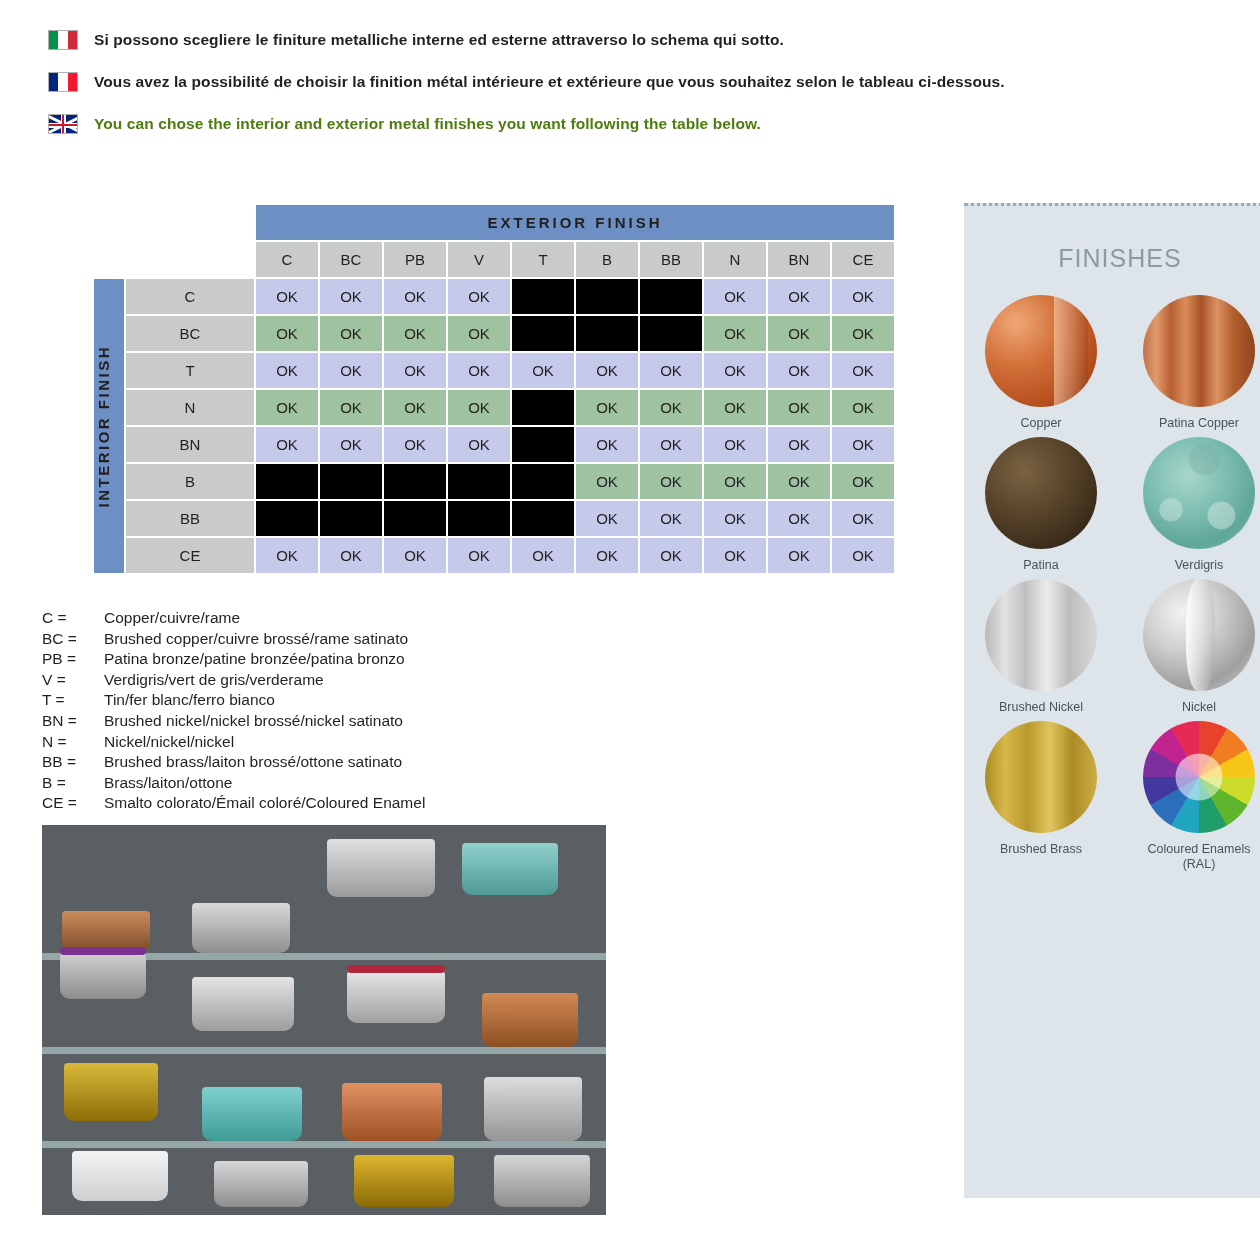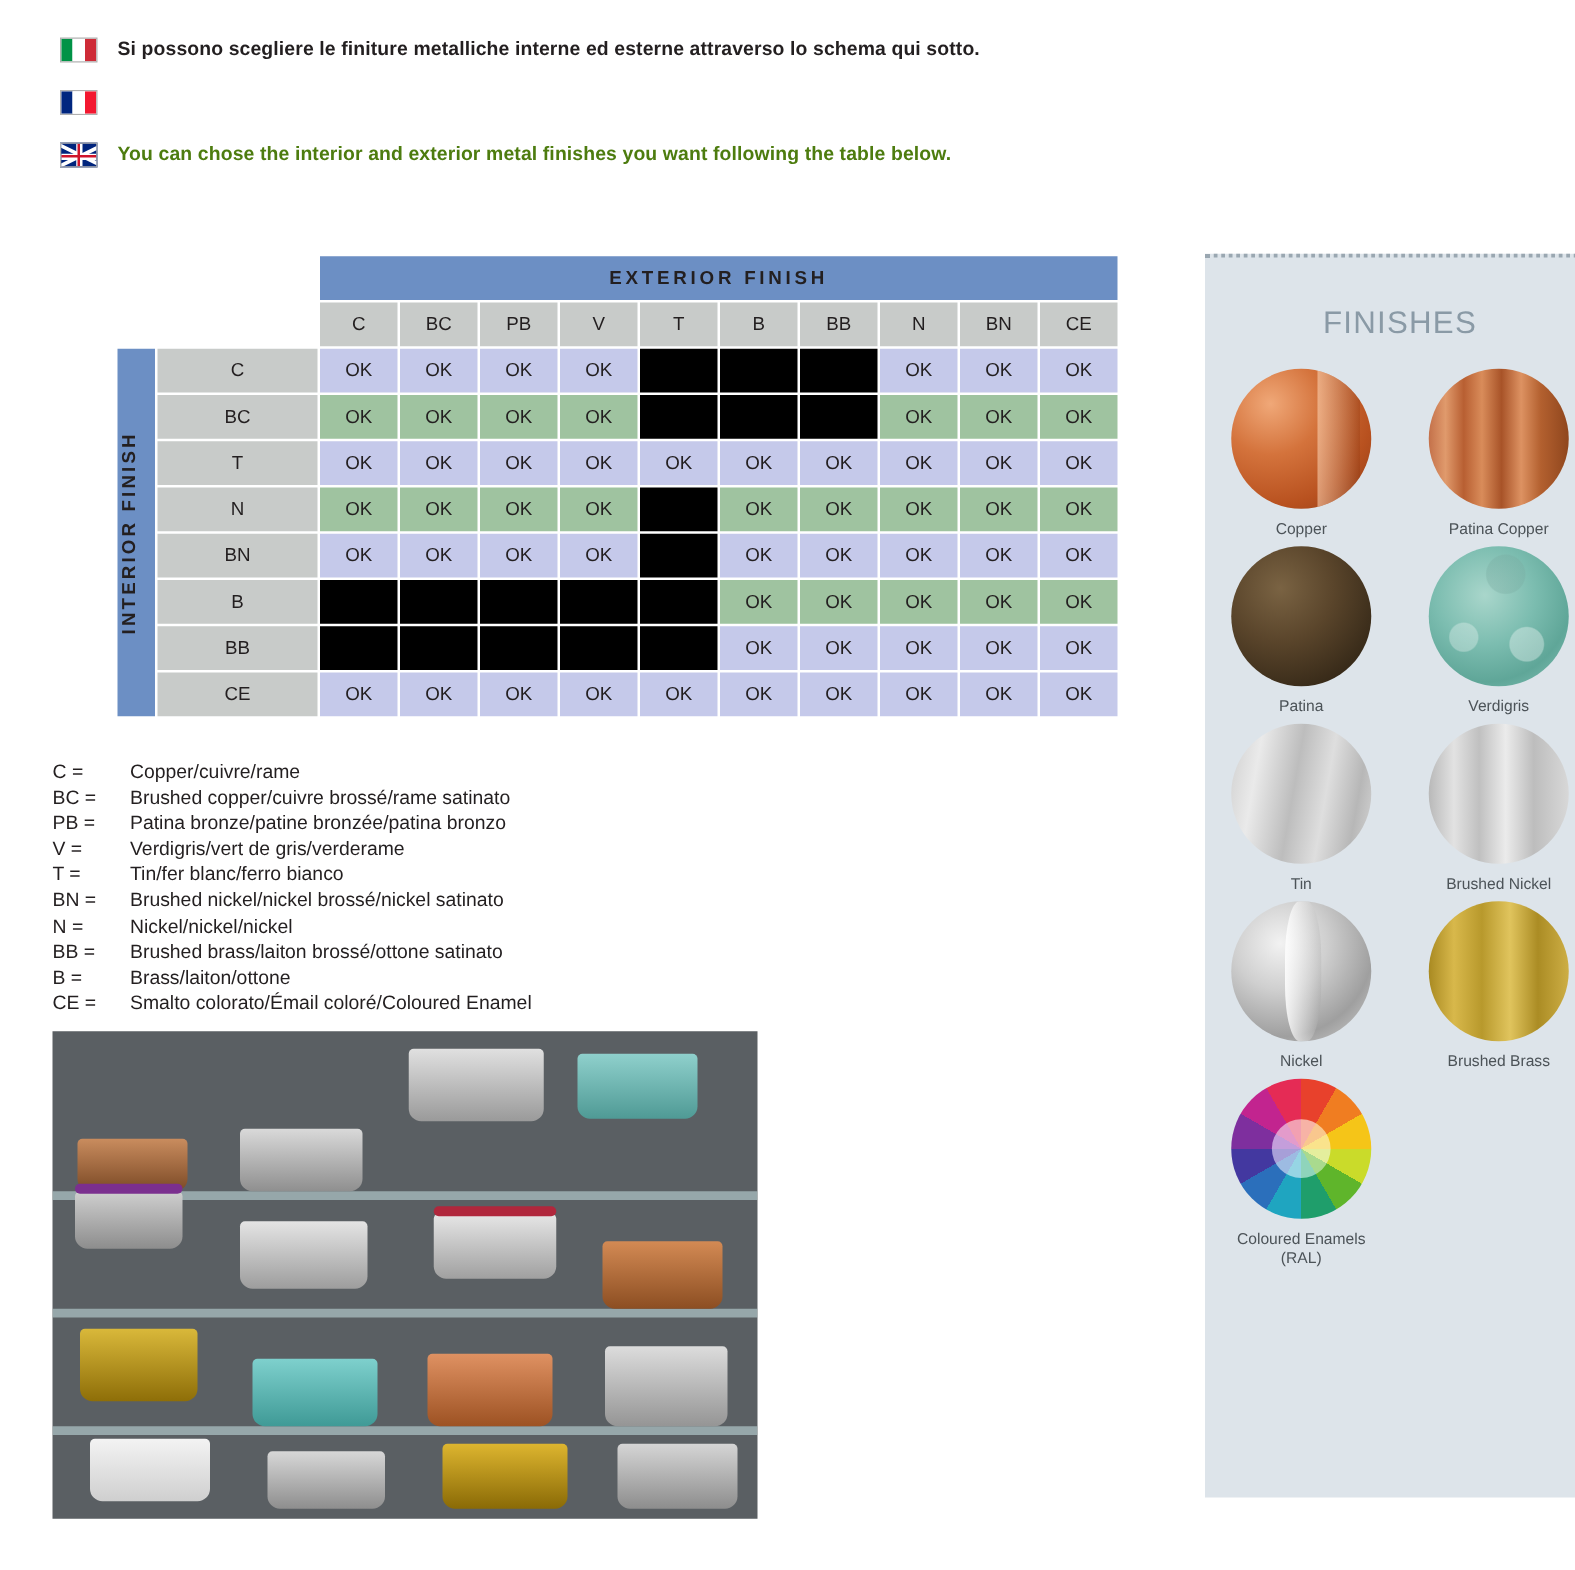--- a/index.html
+++ b/index.html
@@ -143,20 +143,21 @@
       </div>
       <div class="intro-text t-it">Si possono scegliere le finiture metalliche interne ed esterne attraverso lo schema qui sotto.</div>
     </div>
 
     <div class="intro-row">
       <div class="flag flag-fr">
         <span class="b"></span>
           <span class="w"></span>
           <span class="r"></span>
       </div>
+      <div class="intro-text t-fr">Vous avez la possibilité de choisir la finition métal intérieure et extérieure que vous souhaitez selon le tableau ci-dessous.</div>
     </div>
 
     <div class="intro-row">
       <div class="flag flag-uk">
         <div class="d1"></div>
           <div class="d2"></div>
         <div class="hb"></div>
           <div class="vb"></div>
         <div class="hr"></div>
           <div class="vr"></div>
@@ -381,24 +382,20 @@
         </div>
         <div class="swatch">
           <div class="disc d-patina"></div>
           <div class="swatch-label">Patina</div>
         </div>
         <div class="swatch">
           <div class="disc d-verdigris"></div>
           <div class="swatch-label">Verdigris</div>
         </div>
         <div class="swatch">
-          <div class="disc d-tin"></div>
-          <div class="swatch-label">Tin</div>
-        </div>
-        <div class="swatch">
           <div class="disc d-bnickel"></div>
           <div class="swatch-label">Brushed Nickel</div>
         </div>
         <div class="swatch">
           <div class="disc d-nickel"></div>
           <div class="swatch-label">Nickel</div>
         </div>
         <div class="swatch">
           <div class="disc d-bbrass"></div>
           <div class="swatch-label">Brushed Brass</div>

